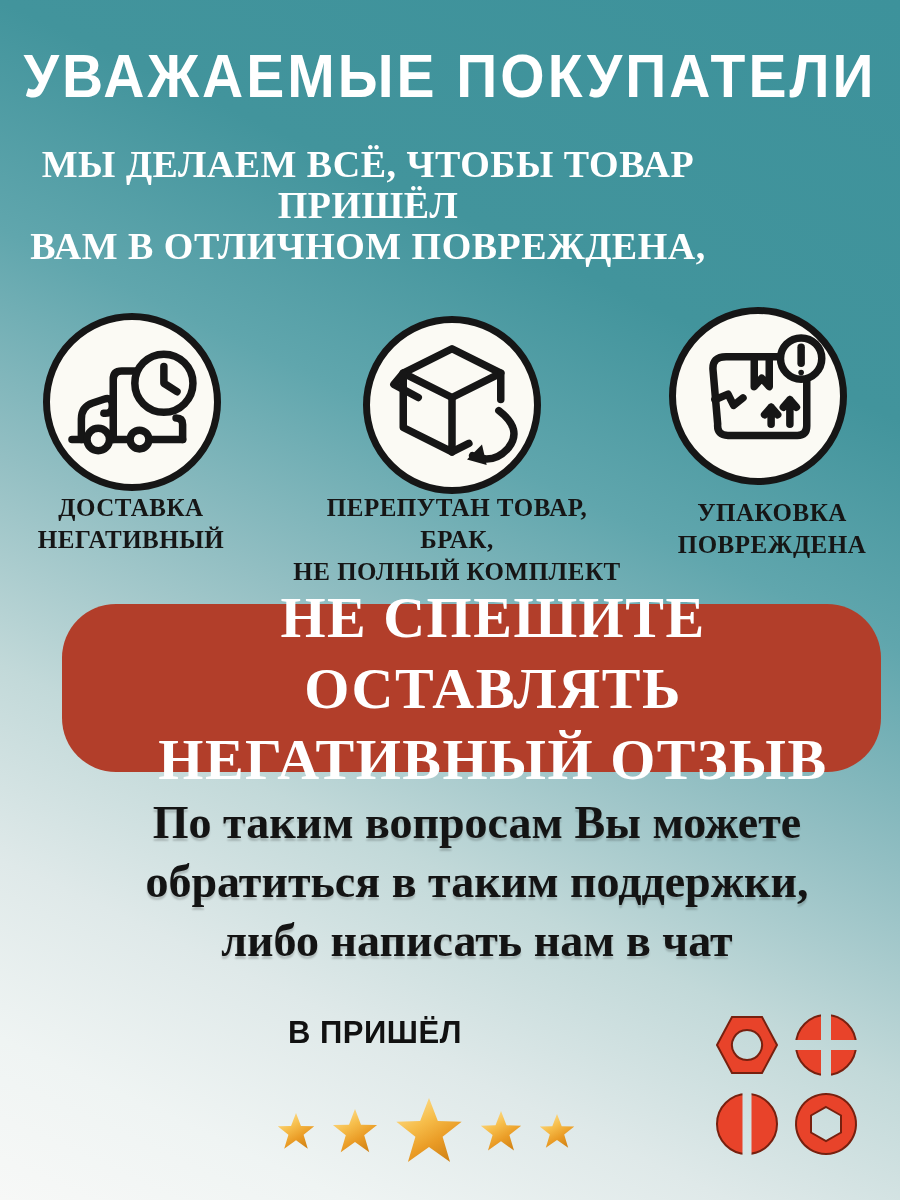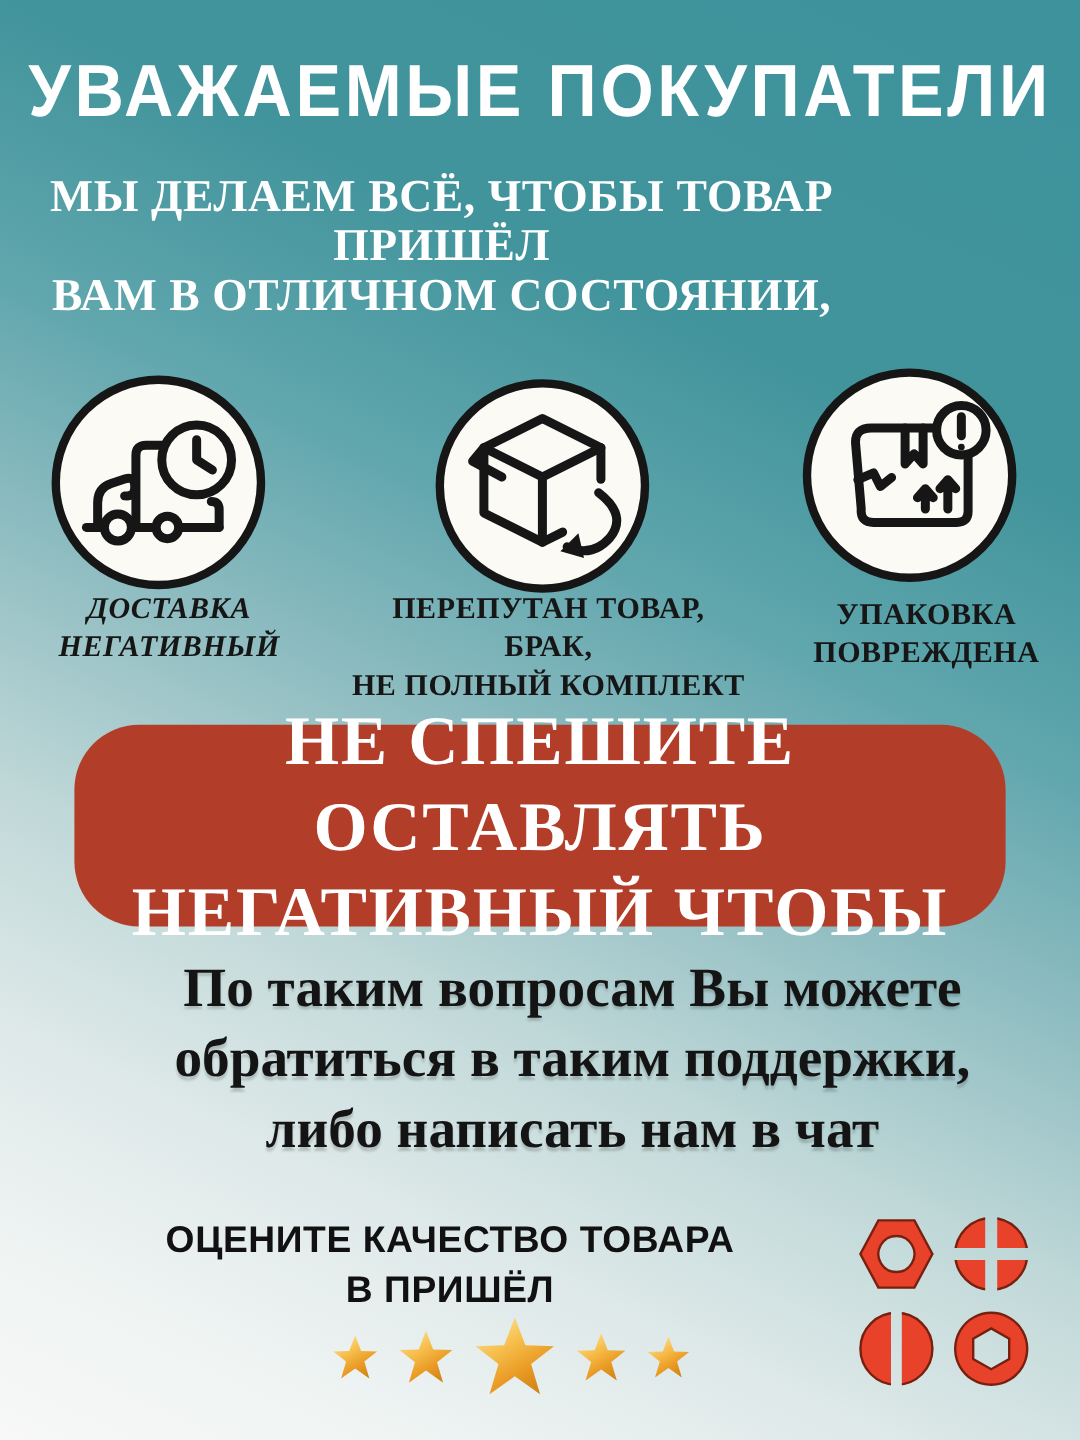--- a/index.html
+++ b/index.html
@@ -35,30 +35,31 @@
     display:flex;align-items:center;justify-content:center;
   }
   .card1{left:43px;top:313px;}
   .card2{left:363px;top:316px;}
   .card3{left:669px;top:307px;}
   .icon-card svg{width:150px;height:150px;}
   .icon-label{
     text-align:center;font-weight:700;font-size:25px;line-height:32px;
     color:#161616;letter-spacing:.5px;
   }
-  .label1{left:16px;top:492px;width:250px;font-style:italic;}
+  .label1{left:6px;top:492px;width:250px;}
   .label2{left:292px;top:492px;width:330px;text-align:center;}
   .label3{left:642px;top:497px;width:260px;}
   
   .banner{
     left:62px;top:604px;width:776px;height:168px;
     background:#b23e2a;border-radius:54px;
     display:flex;flex-direction:column;align-items:center;justify-content:center;
     color:#ffffff;font-weight:700;font-size:58px;line-height:71px;letter-spacing:1.5px;
     text-align:center;
+    padding-left:43px;
   }
   
   .support{
     top:793px;left:0;width:900px;text-align:center;
     font-weight:700;font-size:46px;line-height:59px;color:#141414;
     text-shadow:0 3px 2px rgba(0,0,0,.18);
     padding-left:27px;
   }
   
   .rate{
@@ -85,21 +86,21 @@
 </style>
 </head>
 <body>
 
 <div class="canvas">
 
   <div class="abs title">УВАЖАЕМЫЕ ПОКУПАТЕЛИ</div>
 
   <div class="abs subtitle">
     <div>МЫ ДЕЛАЕМ ВСЁ, ЧТОБЫ ТОВАР ПРИШЁЛ</div>
-    <div>ВАМ В ОТЛИЧНОМ СОСТОЯНИИ,</div>
+    <div>ВАМ В ОТЛИЧНОМ ПОВРЕЖДЕНА,</div>
   </div>
 
   <div class="abs icon-card card1">
     <svg viewBox="0 0 160 160">
       <g fill="none" stroke="#161616" stroke-width="8" stroke-linecap="round" stroke-linejoin="round">
         <path d="M16 120 H134"></path>
         <path d="M134 120 V104 Q134 97 127 97"></path>
         <path d="M26 120 V98 Q26 85 38 81 L50 77 Q59 74 59 84 Q59 93 50 92"></path>
         <path d="M60 120 V56 Q60 47 69 47 H94"></path>
         <circle cx="44" cy="120" r="12" fill="#fbfaf4"></circle>
@@ -146,31 +147,30 @@
       </g>
     </svg>
   </div>
   <div class="abs icon-label label3">
     <div>УПАКОВКА</div>
     <div>ПОВРЕЖДЕНА</div>
   </div>
 
   <div class="abs banner">
     <div>НЕ СПЕШИТЕ ОСТАВЛЯТЬ</div>
-    <div>НЕГАТИВНЫЙ ЧТОБЫ</div>
+    <div>НЕГАТИВНЫЙ ОТЗЫВ</div>
   </div>
 
   <div class="abs support">
     <div>По таким вопросам Вы можете</div>
     <div>обратиться в таким поддержки,</div>
     <div>либо написать нам в чат</div>
   </div>
 
   <div class="abs rate">
-    <div>ОЦЕНИТЕ КАЧЕСТВО ТОВАРА</div>
     <div>В ПРИШЁЛ</div>
   </div>
   <div class="abs stars-row">
       <span class="star" style="width: 38px; height: 38px;"></span>
       <span class="star" style="width: 46px; height: 46px;"></span>
       <span class="star" style="width: 68px; height: 68px;"></span>
       <span class="star" style="width: 42px; height: 42px;"></span>
       <span class="star" style="width: 36px; height: 36px;"></span>
     </div>
 

